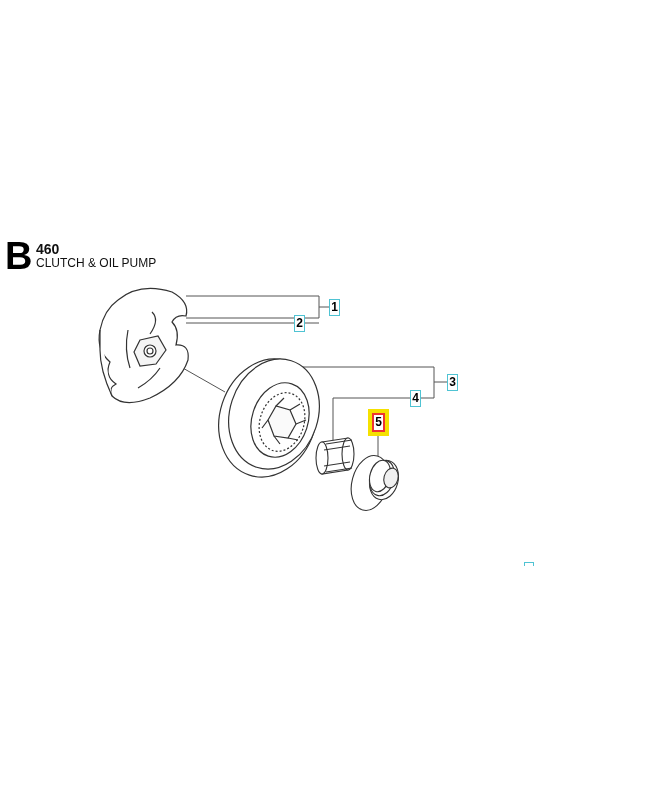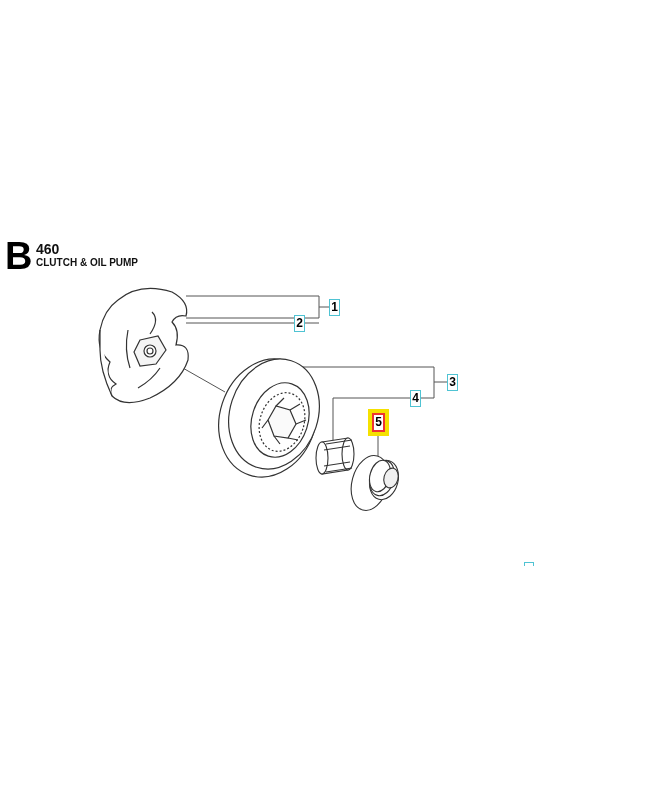--- a/index.html
+++ b/index.html
@@ -1,19 +1,19 @@
 <!DOCTYPE html>
 <html><head>
   <meta charset="utf-8">
   <style>
     html, body { margin: 0; padding: 0; background: #ffffff; }
     body { width: 652px; height: 800px; position: relative; overflow: hidden; font-family: "Liberation Sans", sans-serif; }
     .section-letter { position: absolute; left: 5px; top: 237px; font-size: 38px; font-weight: bold; color: #000; line-height: 38px; font-family: "Liberation Sans", sans-serif; }
     .model { position: absolute; left: 36px; top: 243px; font-size: 14px; font-weight: bold; color: #111; line-height: 12px; }
-    .subtitle { position: absolute; left: 36px; top: 257px; font-size: 10px; font-weight: bold; color: #111; line-height: 12px; }
+    .subtitle { position: absolute; left: 36px; top: 257px; font-size: 12px; font-weight: normal; color: #111; line-height: 12px; }
     svg.diagram { position: absolute; left: 0; top: 0; }
     .callout { position: absolute; width: 9px; height: 15px; border: 1.5px solid #4fc3d3; background: #fff; font-size: 12px; font-weight: bold; color: #000; text-align: center; line-height: 15px; box-sizing: content-box; cursor: pointer; }
     .callout.selected { border: 2px solid #e33; outline: 4px solid #f5e100; background: #fff; }
     .marker { position: absolute; width: 8px; height: 3px; border: 1.5px solid #4fc3d3; border-bottom: none; }
   </style>
 </head>
 <body>
 
 <div class="section-letter">B</div>
 <div class="model">460</div>

